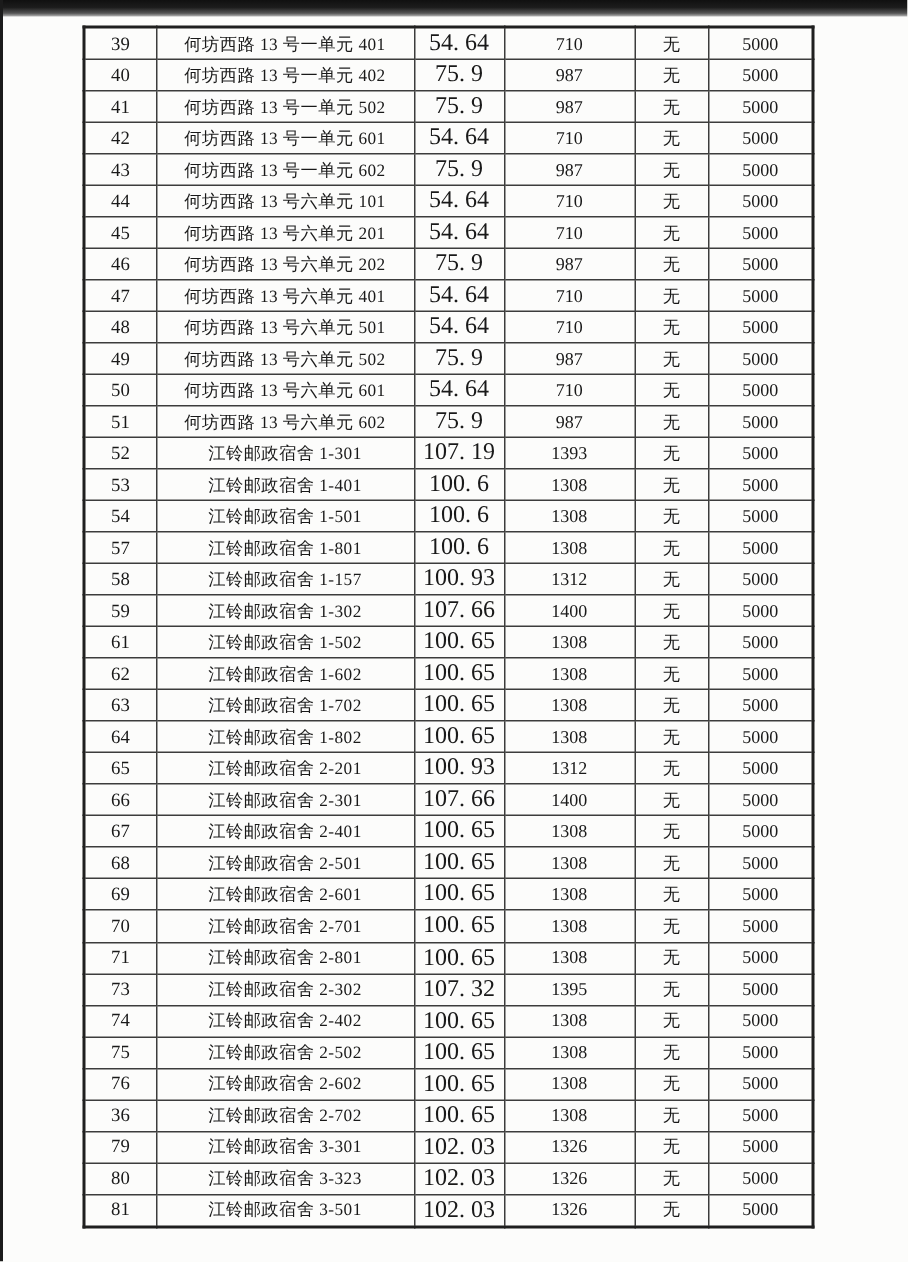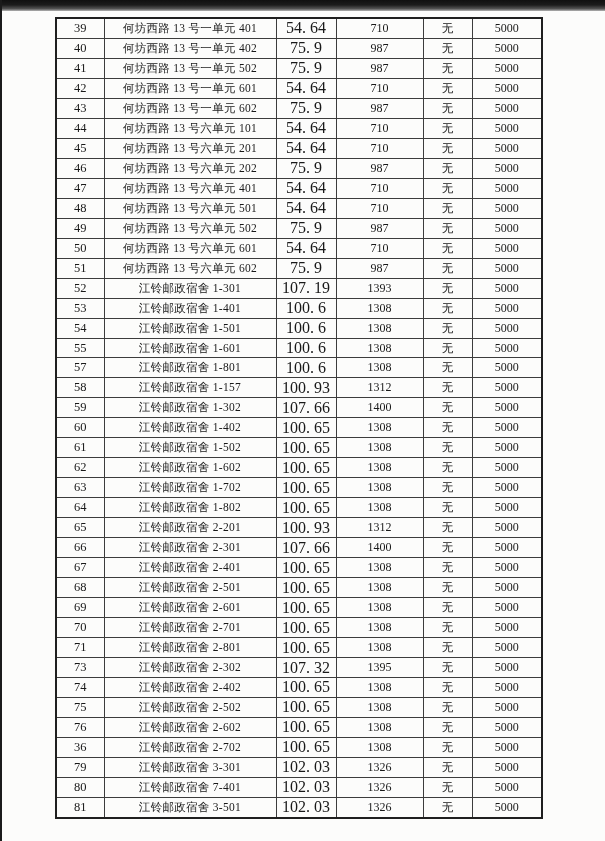--- a/index.html
+++ b/index.html
@@ -196,28 +196,20 @@
         </tr>
         <tr>
           <td class="c-index">54</td>
           <td class="c-name">江铃邮政宿舍 1-501</td>
           <td class="c-area">100. 6</td>
           <td class="c-price">1308</td>
           <td class="c-flag">无</td>
           <td class="c-amount">5000</td>
         </tr>
         <tr>
-          <td class="c-index">55</td>
-          <td class="c-name">江铃邮政宿舍 1-601</td>
-          <td class="c-area">100. 6</td>
-          <td class="c-price">1308</td>
-          <td class="c-flag">无</td>
-          <td class="c-amount">5000</td>
-        </tr>
-        <tr>
           <td class="c-index">57</td>
           <td class="c-name">江铃邮政宿舍 1-801</td>
           <td class="c-area">100. 6</td>
           <td class="c-price">1308</td>
           <td class="c-flag">无</td>
           <td class="c-amount">5000</td>
         </tr>
         <tr>
           <td class="c-index">58</td>
           <td class="c-name">江铃邮政宿舍 1-157</td>
@@ -228,28 +220,20 @@
         </tr>
         <tr>
           <td class="c-index">59</td>
           <td class="c-name">江铃邮政宿舍 1-302</td>
           <td class="c-area">107. 66</td>
           <td class="c-price">1400</td>
           <td class="c-flag">无</td>
           <td class="c-amount">5000</td>
         </tr>
         <tr>
-          <td class="c-index">60</td>
-          <td class="c-name">江铃邮政宿舍 1-402</td>
-          <td class="c-area">100. 65</td>
-          <td class="c-price">1308</td>
-          <td class="c-flag">无</td>
-          <td class="c-amount">5000</td>
-        </tr>
-        <tr>
           <td class="c-index">61</td>
           <td class="c-name">江铃邮政宿舍 1-502</td>
           <td class="c-area">100. 65</td>
           <td class="c-price">1308</td>
           <td class="c-flag">无</td>
           <td class="c-amount">5000</td>
         </tr>
         <tr>
           <td class="c-index">62</td>
           <td class="c-name">江铃邮政宿舍 1-602</td>
@@ -373,21 +357,21 @@
         <tr>
           <td class="c-index">79</td>
           <td class="c-name">江铃邮政宿舍 3-301</td>
           <td class="c-area">102. 03</td>
           <td class="c-price">1326</td>
           <td class="c-flag">无</td>
           <td class="c-amount">5000</td>
         </tr>
         <tr>
           <td class="c-index">80</td>
-          <td class="c-name">江铃邮政宿舍 7-401</td>
+          <td class="c-name">江铃邮政宿舍 3-323</td>
           <td class="c-area">102. 03</td>
           <td class="c-price">1326</td>
           <td class="c-flag">无</td>
           <td class="c-amount">5000</td>
         </tr>
         <tr>
           <td class="c-index">81</td>
           <td class="c-name">江铃邮政宿舍 3-501</td>
           <td class="c-area">102. 03</td>
           <td class="c-price">1326</td>

